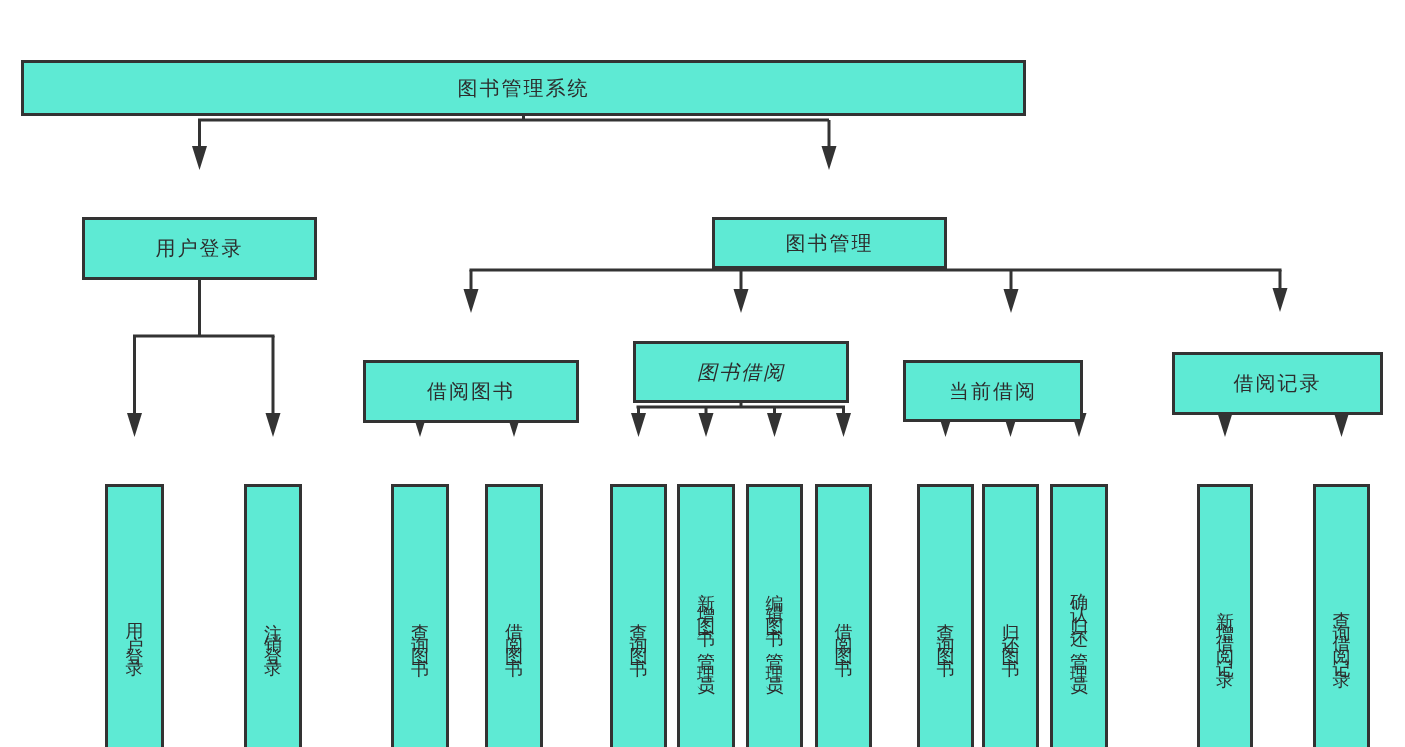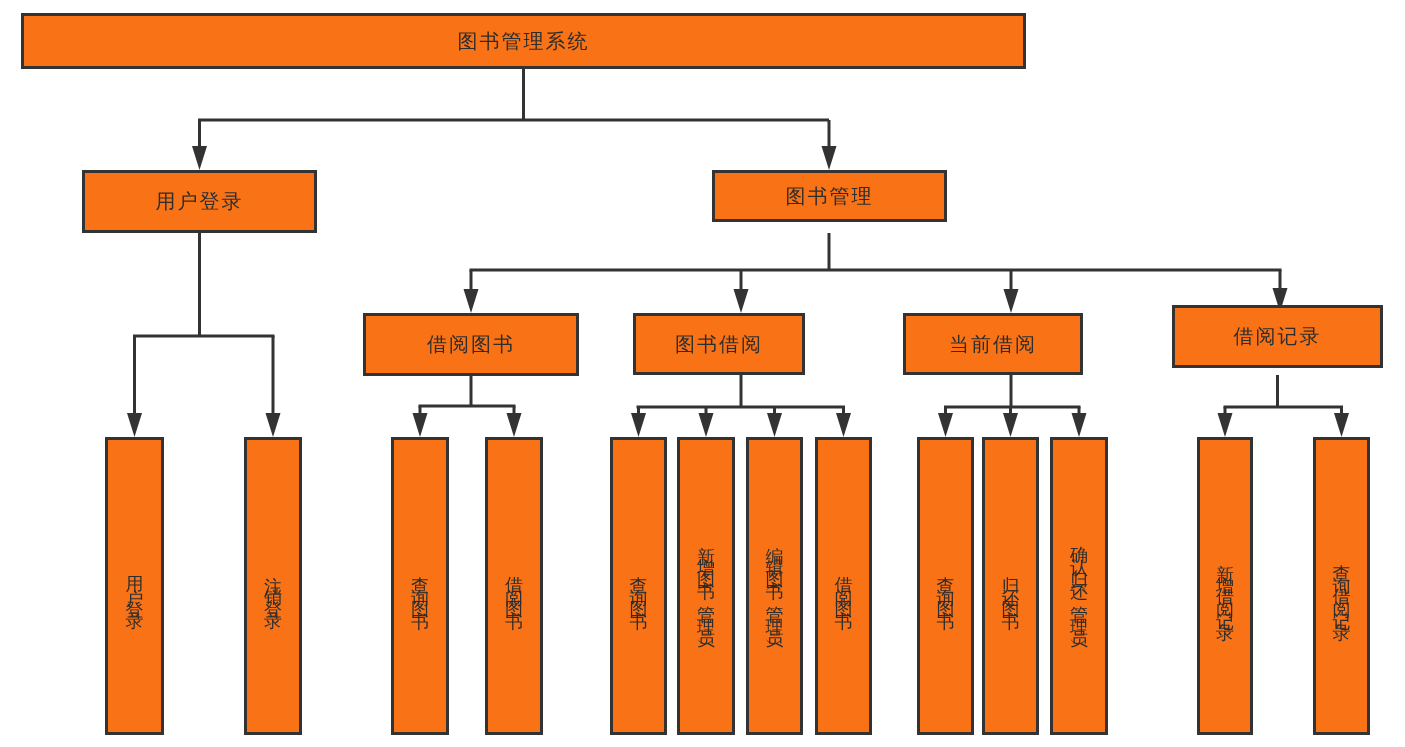--- a/index.html
+++ b/index.html
@@ -13,25 +13,26 @@
   }
   #connector-layer {
     position: absolute;
     left: 0; top: 0;
     width: 1405px; height: 747px;
   }
   .node {
     position: absolute;
     box-sizing: border-box;
     border: 3px solid #333333;
-    background: #f97316;
+    background: #5eead4;
     display: flex;
     align-items: center;
     justify-content: center;
     color: #2d2d2d;
+    margin-top: 47px;
   }
   .h-node {
     font-size: 20px;
     letter-spacing: 2px;
     white-space: nowrap;
   }
   .leaf {
     top: 437px;
     height: 298px;
     font-size: 18px;
@@ -39,21 +40,21 @@
     text-orientation: mixed;
     letter-spacing: 12px;
     line-height: 1;
     text-align: center;
   }
   
   #n-root        { left: 21px;   top: 13px;  width: 1005px; height: 56px; }
   #n-user-login  { left: 82px;   top: 170px; width: 235px;  height: 63px; }
   #n-book-mgmt   { left: 712px;  top: 170px; width: 235px;  height: 52px; }
   #n-new-rec     { left: 363px;  top: 313px; width: 216px;  height: 63px; }
-  #n-borrowing   { left: 633px;  top: 313px; width: 172px;  height: 62px; }
+  #n-borrowing   { left: 633px;  top: 294px; width: 216px;  height: 62px; font-style: italic; }
   #n-current     { left: 903px;  top: 313px; width: 180px;  height: 62px; }
   #n-records     { left: 1172px; top: 305px; width: 211px;  height: 63px; }
   #l-1  { left: 105px;  width: 59px; }
   #l-2  { left: 244px;  width: 58px; }
   #l-3  { left: 391px;  width: 58px; }
   #l-4  { left: 485px;  width: 58px; }
   #l-5  { left: 610px;  width: 57px; }
   #l-6  { left: 677px;  width: 58px; }
   #l-7  { left: 746px;  width: 57px; }
   #l-8  { left: 815px;  width: 57px; }

